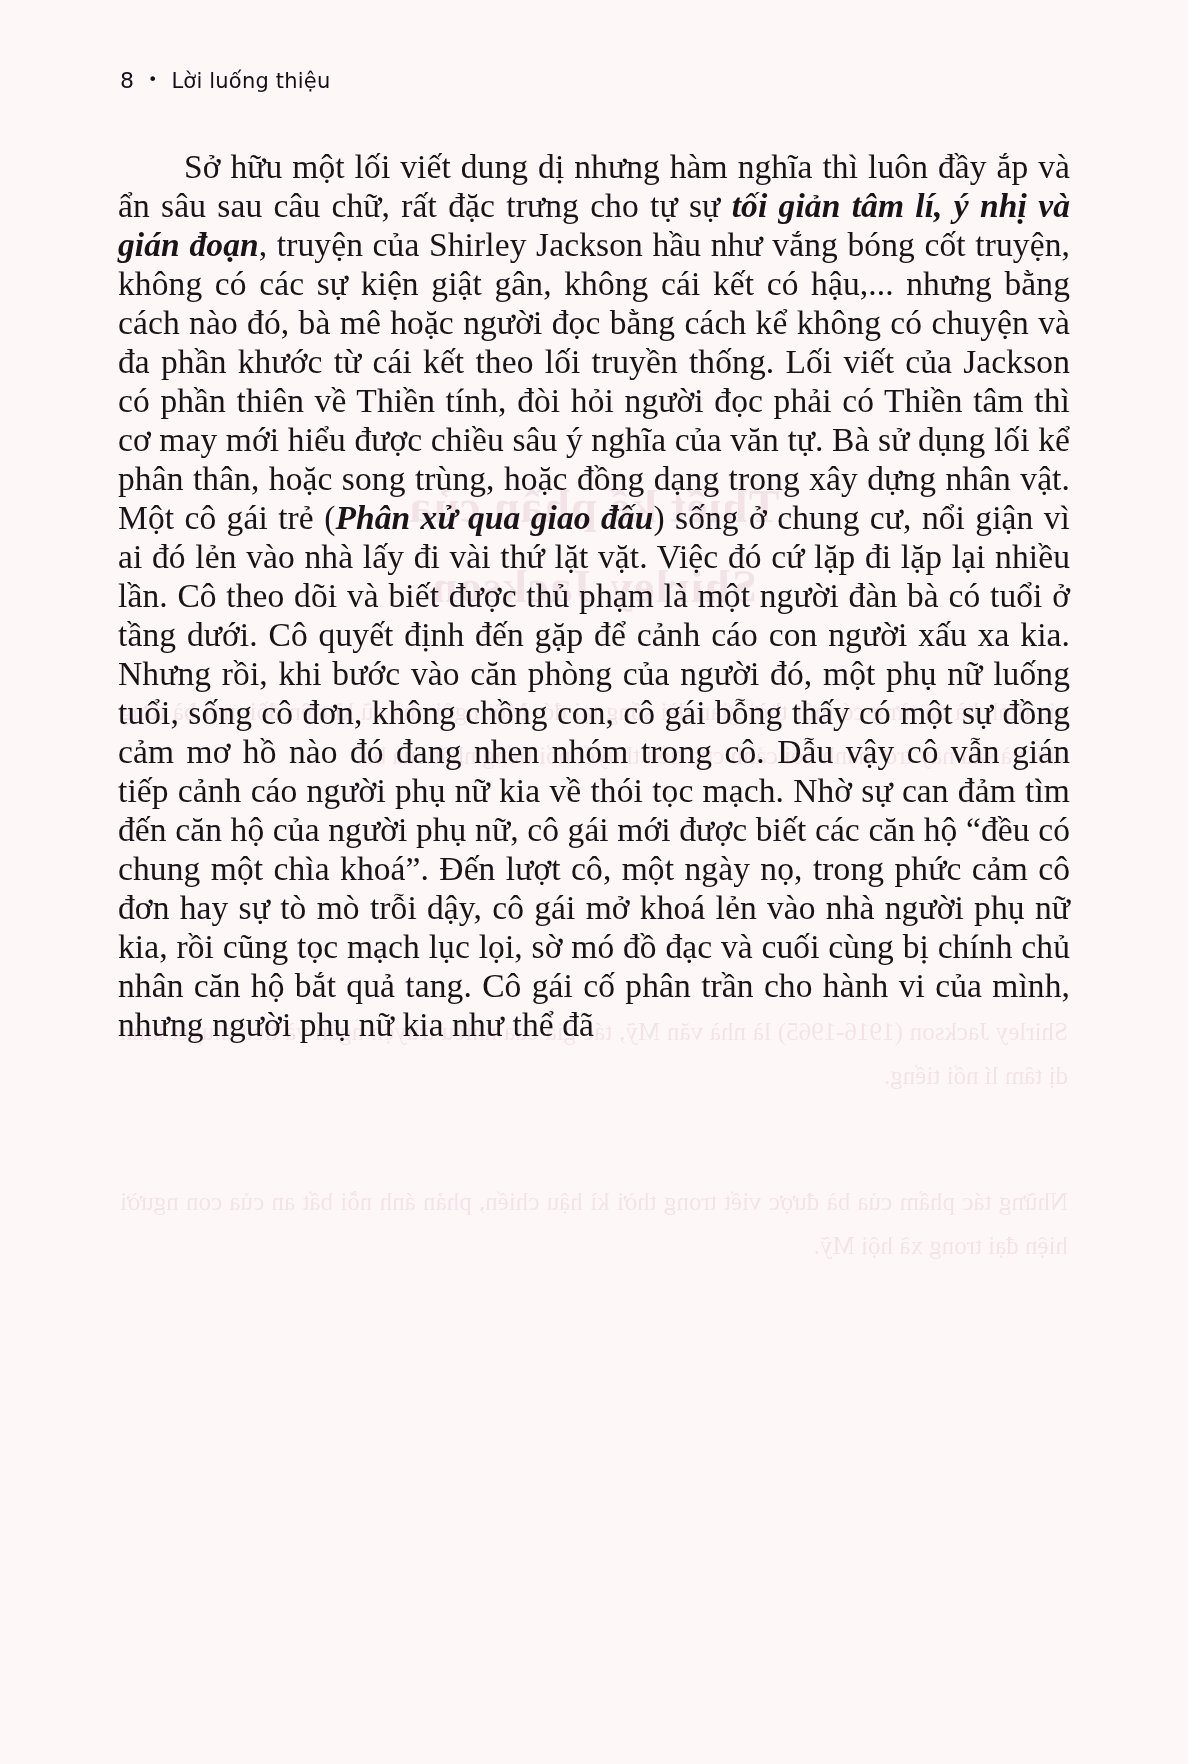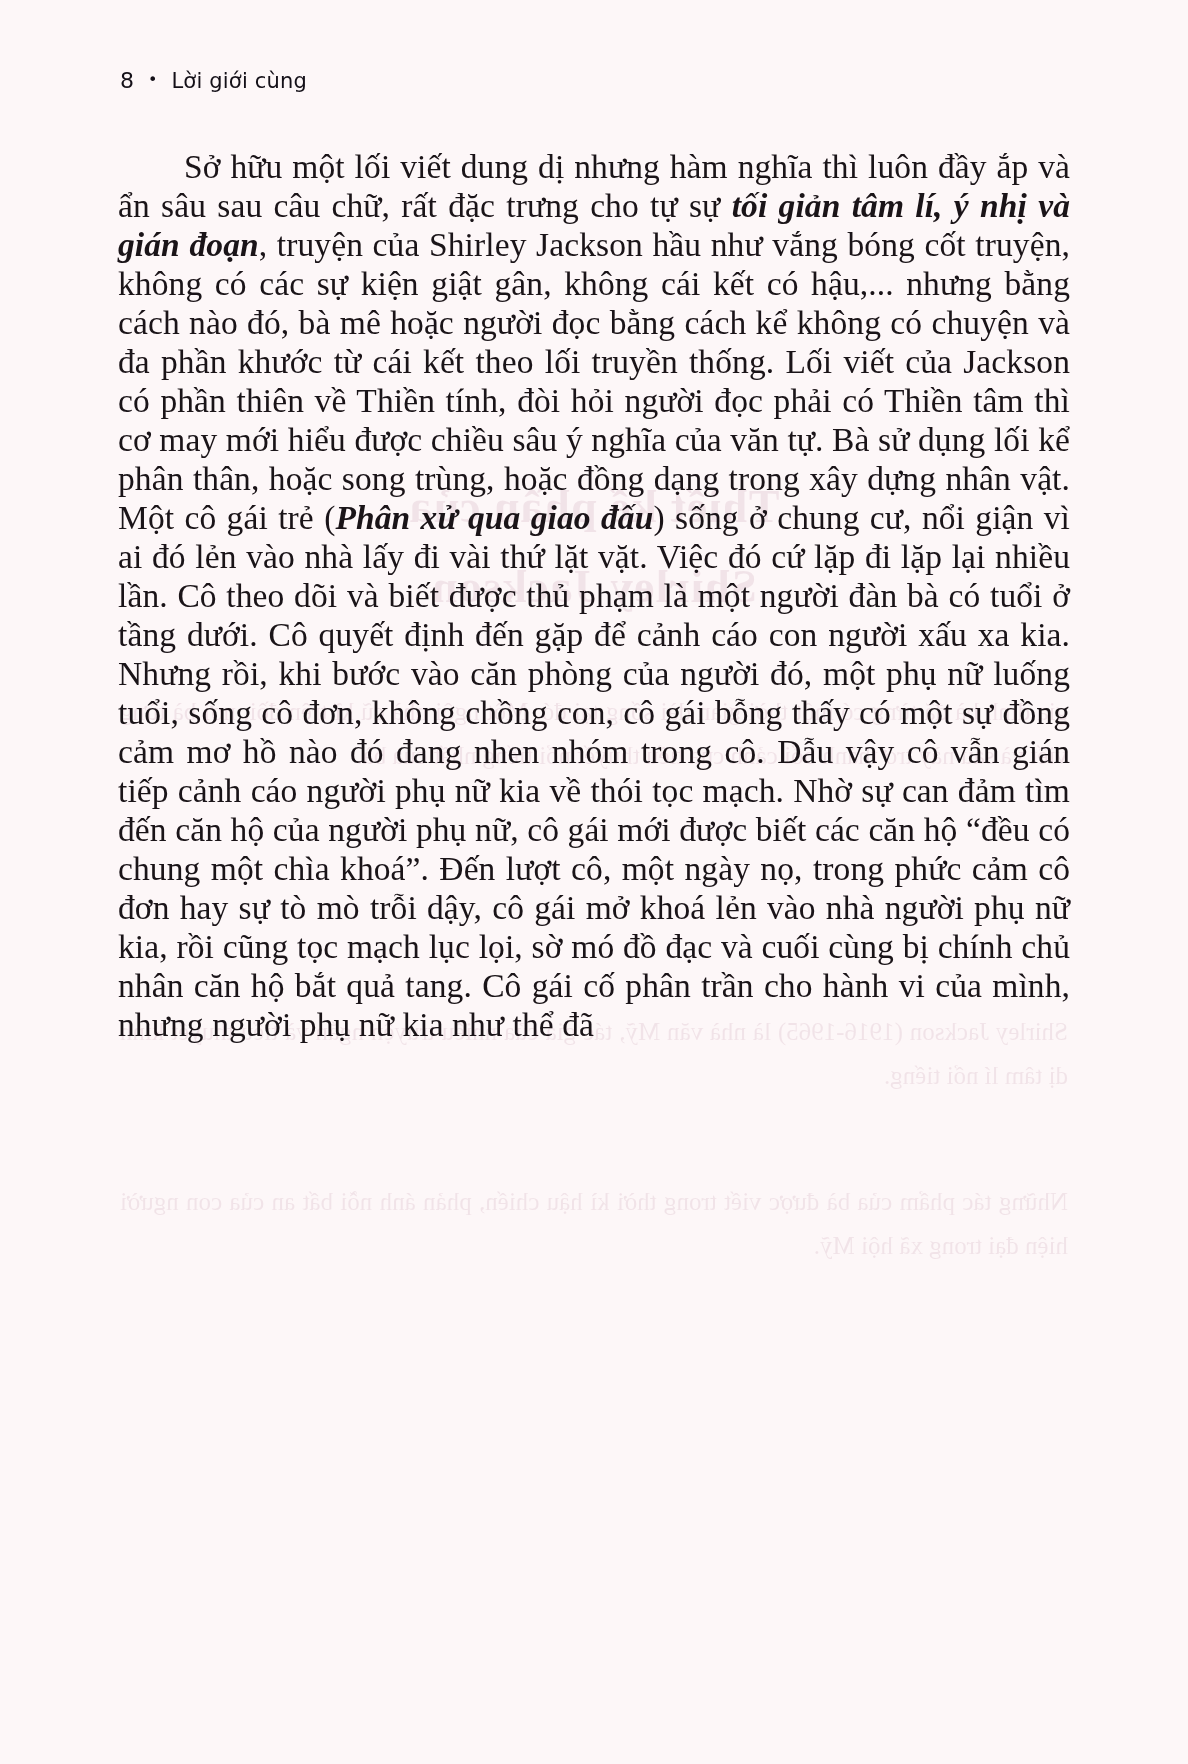--- a/index.html
+++ b/index.html
@@ -110,20 +110,20 @@
   <div class="bp bp1">gia đình bà đã từng có một thời gian dài sống tại đó. Một ngôi nhà cũ kĩ trên đồi, nơi bà từng viết và sau này trở thành bối cảnh của tiểu thuyết nổi tiếng nhất của bà.</div>
   <div class="bp bp2">Shirley Jackson (1916-1965) là nhà văn Mỹ, tác giả của nhiều truyện ngắn và tiểu thuyết kinh dị tâm lí nổi tiếng.</div>
   <div class="bp bp3">Những tác phẩm của bà được viết trong thời kì hậu chiến, phản ánh nỗi bất an của con người hiện đại trong xã hội Mỹ.</div>
 </div>
 
 <div class="page">
 
   <div class="running-head">
     <span class="folio">8</span>
     <span class="dot">•</span>
-    <span class="chapter">Lời giới cùng</span>
+    <span class="chapter">Lời luống thiệu</span>
   </div>
 
   <div class="body-text">
     <p><span>Sở hữu một lối viết dung dị nhưng hàm nghĩa thì luôn đầy ắp và ẩn sâu sau câu chữ, rất đặc trưng cho tự sự </span><span class="it-bold">tối giản tâm lí, ý nhị và gián đoạn</span><span>, truyện của Shirley Jackson hầu như vắng bóng cốt truyện, không có các sự kiện giật gân, không cái kết có hậu,... nhưng bằng cách nào đó, bà mê hoặc người đọc bằng cách kể không có chuyện và đa phần khước từ cái kết theo lối truyền thống. Lối viết của Jackson có phần thiên về Thiền tính, đòi hỏi người đọc phải có Thiền tâm thì cơ may mới hiểu được chiều sâu ý nghĩa của văn tự. Bà sử dụng lối kể phân thân, hoặc song trùng, hoặc đồng dạng trong xây dựng nhân vật. Một cô gái trẻ (</span><span class="it-bold">Phân xử qua giao đấu</span><span>) sống ở chung cư, nổi giận vì ai đó lẻn vào nhà lấy đi vài thứ lặt vặt. Việc đó cứ lặp đi lặp lại nhiều lần. Cô theo dõi và biết được thủ phạm là một người đàn bà có tuổi ở tầng dưới. Cô quyết định đến gặp để cảnh cáo con người xấu xa kia. Nhưng rồi, khi bước vào căn phòng của người đó, một phụ nữ luống tuổi, sống cô đơn, không chồng con, cô gái bỗng thấy có một sự đồng cảm mơ hồ nào đó đang nhen nhóm trong cô. Dẫu vậy cô vẫn gián tiếp cảnh cáo người phụ nữ kia về thói tọc mạch. Nhờ sự can đảm tìm đến căn hộ của người phụ nữ, cô gái mới được biết các căn hộ “đều có chung một chìa khoá”. Đến lượt cô, một ngày nọ, trong phức cảm cô đơn hay sự tò mò trỗi dậy, cô gái mở khoá lẻn vào nhà người phụ nữ kia, rồi cũng tọc mạch lục lọi, sờ mó đồ đạc và cuối cùng bị chính chủ nhân căn hộ bắt quả tang. Cô gái cố phân trần cho hành vi của mình, nhưng người phụ nữ kia như thể đã</span></p>
   </div>
 
 </div>
 
 </body></html>

